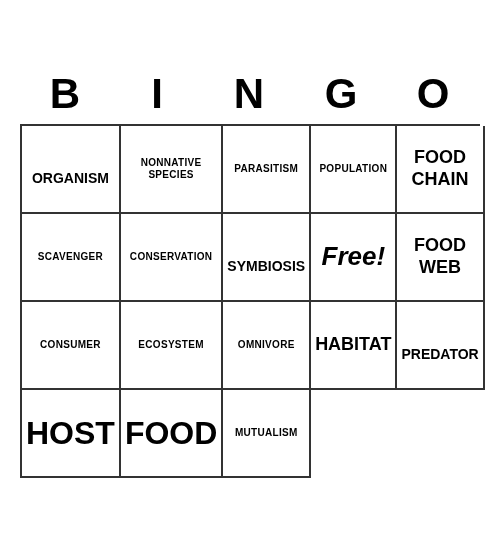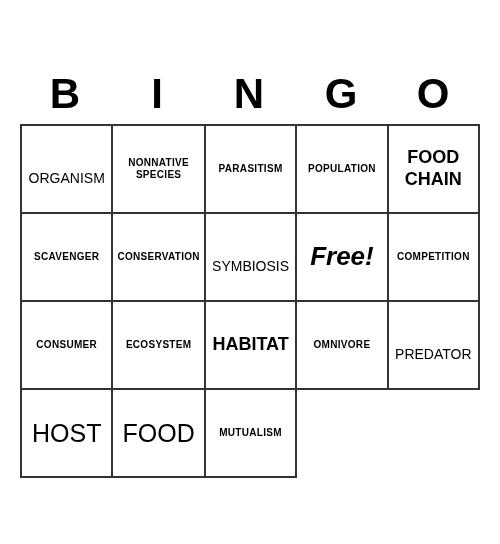--- a/index.html
+++ b/index.html
@@ -48,32 +48,32 @@
       line-height: 1.2;
     }
     .size-small {
       font-size: 10px;
       font-weight: bold;
       text-transform: uppercase;
       letter-spacing: 0.3px;
     }
     .size-medium {
       font-size: 14px;
-      font-weight: normal;
+      font-weight: bold;
       text-transform: uppercase;
       margin-top: 18px;
     }
     .size-large {
       font-size: 18px;
       font-weight: bold;
       text-transform: uppercase;
     }
     .size-xlarge {
-      font-size: 25px;
-      font-weight: normal;
+      font-size: 32px;
+      font-weight: bold;
     }
     .size-free {
       font-size: 26px;
       font-style: italic;
       font-weight: bold;
     }
   </style>
 </head>
 <body>
 
@@ -107,33 +107,33 @@
       <div class="bingo-cell">
         <span class="size-small">CONSERVATION</span>
       </div>
       <div class="bingo-cell">
         <span class="size-medium">SYMBIOSIS</span>
       </div>
       <div class="bingo-cell">
         <span class="size-free">Free!</span>
       </div>
       <div class="bingo-cell">
-        <span class="size-small">COMPETITION</span>
+        <span class="size-large">FOOD WEB</span>
       </div>
       <div class="bingo-cell">
         <span class="size-small">CONSUMER</span>
       </div>
       <div class="bingo-cell">
         <span class="size-small">ECOSYSTEM</span>
       </div>
       <div class="bingo-cell">
-        <span class="size-large">HABITAT</span>
+        <span class="size-small">OMNIVORE</span>
       </div>
       <div class="bingo-cell">
-        <span class="size-small">OMNIVORE</span>
+        <span class="size-large">HABITAT</span>
       </div>
       <div class="bingo-cell">
         <span class="size-medium">PREDATOR</span>
       </div>
       <div class="bingo-cell">
         <span class="size-xlarge">HOST</span>
       </div>
       <div class="bingo-cell">
         <span class="size-xlarge">FOOD</span>
       </div>

